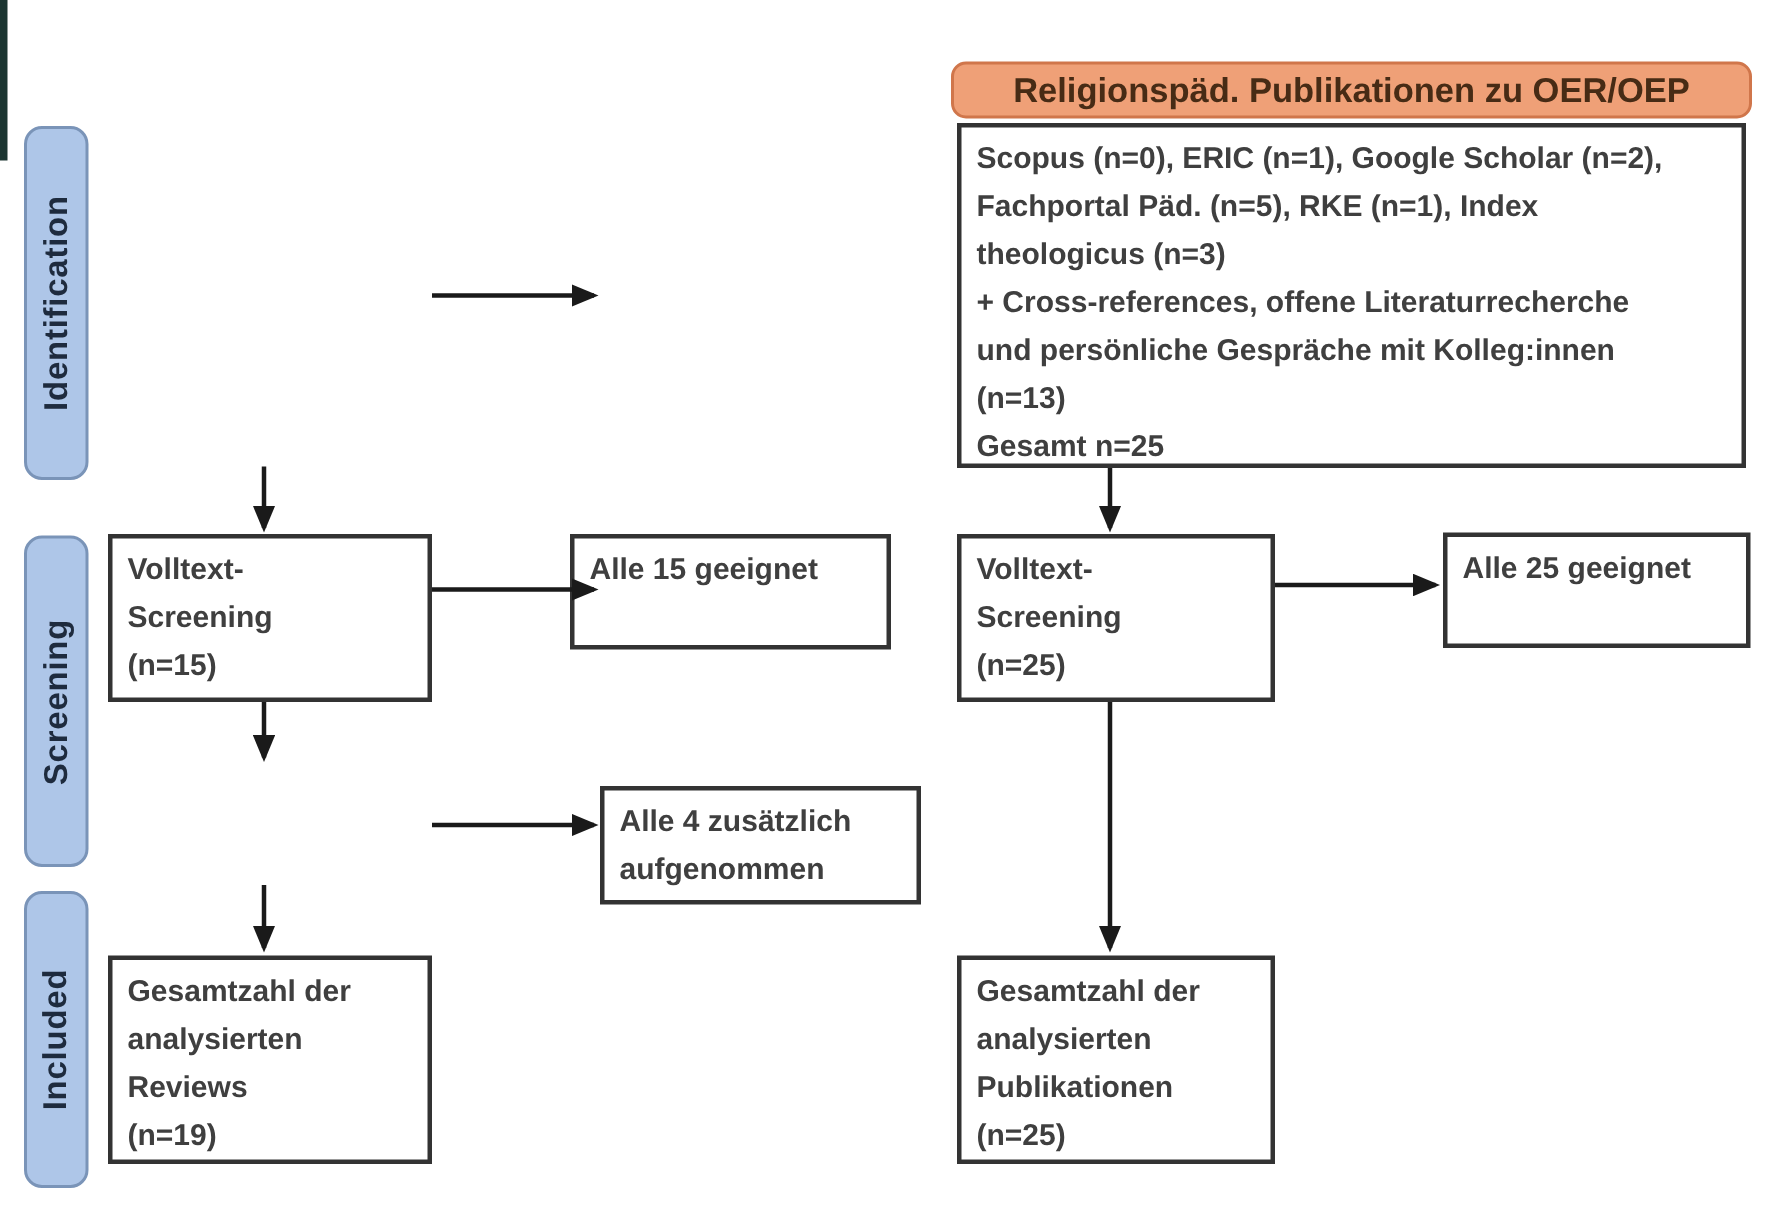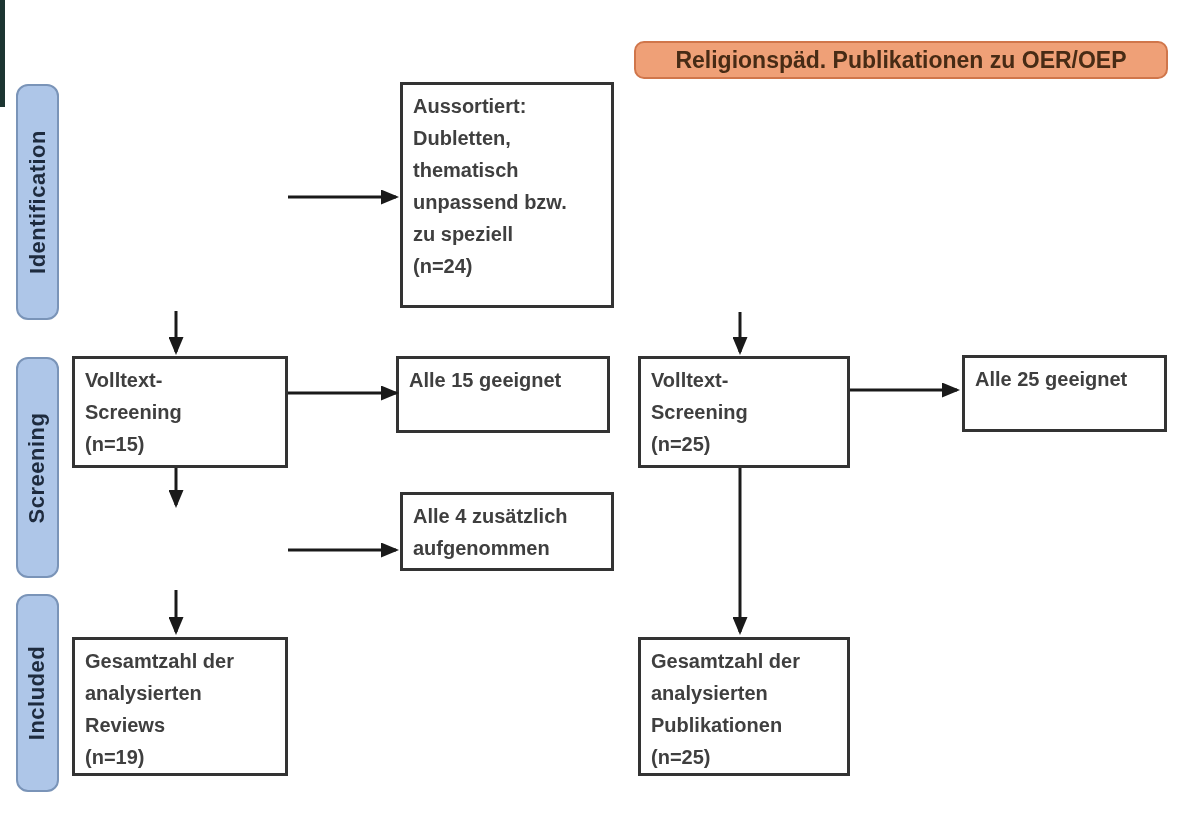--- a/index.html
+++ b/index.html
@@ -95,37 +95,38 @@
   <div class="stage" style="left:16px; top:84px; width:43px; height:236px;">
     <span>Identification</span>
   </div>
   <div class="stage" style="left:16px; top:357px; width:43px; height:221px;">
     <span>Screening</span>
   </div>
   <div class="stage" style="left:16px; top:594px; width:43px; height:198px;">
     <span>Included</span>
   </div>
 
-  <div class="box" style="left:400px; top:82px; width:214px; height:226px;">Aussortiert:
-Dubletten,
-thematisch
-unpassend bzw.
-zu speziell
-(n=24)</div>
   <div class="box" style="left:72px; top:356px; width:216px; height:112px;">Volltext-
 Screening
 (n=15)</div>
-  <div class="box" style="left:396px; top:356px; width:214px; height:77px;">Alle 15 geeignet</div>
-  <div class="box" style="left:400px; top:492px; width:214px; height:79px;">Alle 4 zusätzlich
+  <div class="box" style="left:380px; top:356px; width:214px; height:77px;">Alle 15 geeignet</div>
+  <div class="box" style="left:400px; top:524px; width:214px; height:79px;">Alle 4 zusätzlich
 aufgenommen</div>
   <div class="box" style="left:72px; top:637px; width:216px; height:139px;">Gesamtzahl der
 analysierten
 Reviews
 (n=19)</div>
 
+  <div class="box" style="left:638px; top:82px; width:526px; height:230px;">Scopus (n=0), ERIC (n=1), Google Scholar (n=2),
+Fachportal Päd. (n=5), RKE (n=1), Index
+theologicus (n=3)
++ Cross-references, offene Literaturrecherche
+und persönliche Gespräche mit Kolleg:innen
+(n=13)
+Gesamt n=25</div>
   <div class="box" style="left:638px; top:356px; width:212px; height:112px;">Volltext-
 Screening
 (n=25)</div>
   <div class="box" style="left:962px; top:355px; width:205px; height:77px;">Alle 25 geeignet</div>
   <div class="box" style="left:638px; top:637px; width:212px; height:139px;">Gesamtzahl der
 analysierten
 Publikationen
 (n=25)</div>
 
   <svg class="arrows" width="1182" height="820" viewBox="0 0 1182 820">

